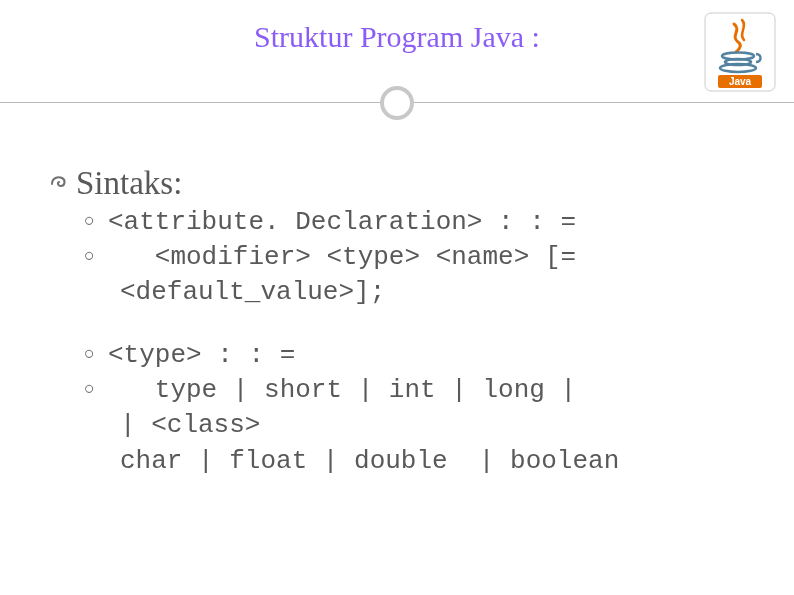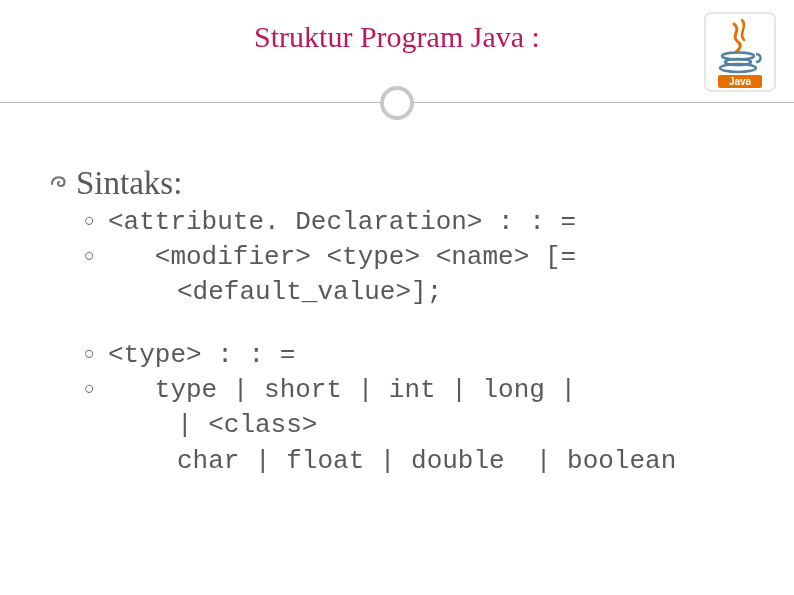--- a/index.html
+++ b/index.html
@@ -13,21 +13,21 @@
   }
   .slide {
     width: 100%;
     height: 100%;
     position: relative;
   }
   .title-area {
     text-align: center;
     padding-top: 18px;
     font-size: 30px;
-    color: #be185d;
+    color: #8b5cf6;
     font-weight: 400;
     line-height: 1.25;
   }
   .hr-line {
     position: absolute;
     top: 102px;
     left: 0;
     width: 100%;
     height: 1px;
     background: #b8b8b8;
@@ -88,21 +88,21 @@
     flex-shrink: 0;
     font-size: 18px;
     line-height: 30px;
     font-family: Arial, sans-serif;
   }
   .item-text {
     flex: 1;
     white-space: pre-wrap;
   }
   .cont {
-    margin-left: 93px;
+    margin-left: 36px;
     font-family: 'Courier New', Courier, monospace;
     font-size: 26px;
     color: #595959;
     line-height: 1.35;
     white-space: pre-wrap;
   }
 </style>
 </head>
 <body>
 

